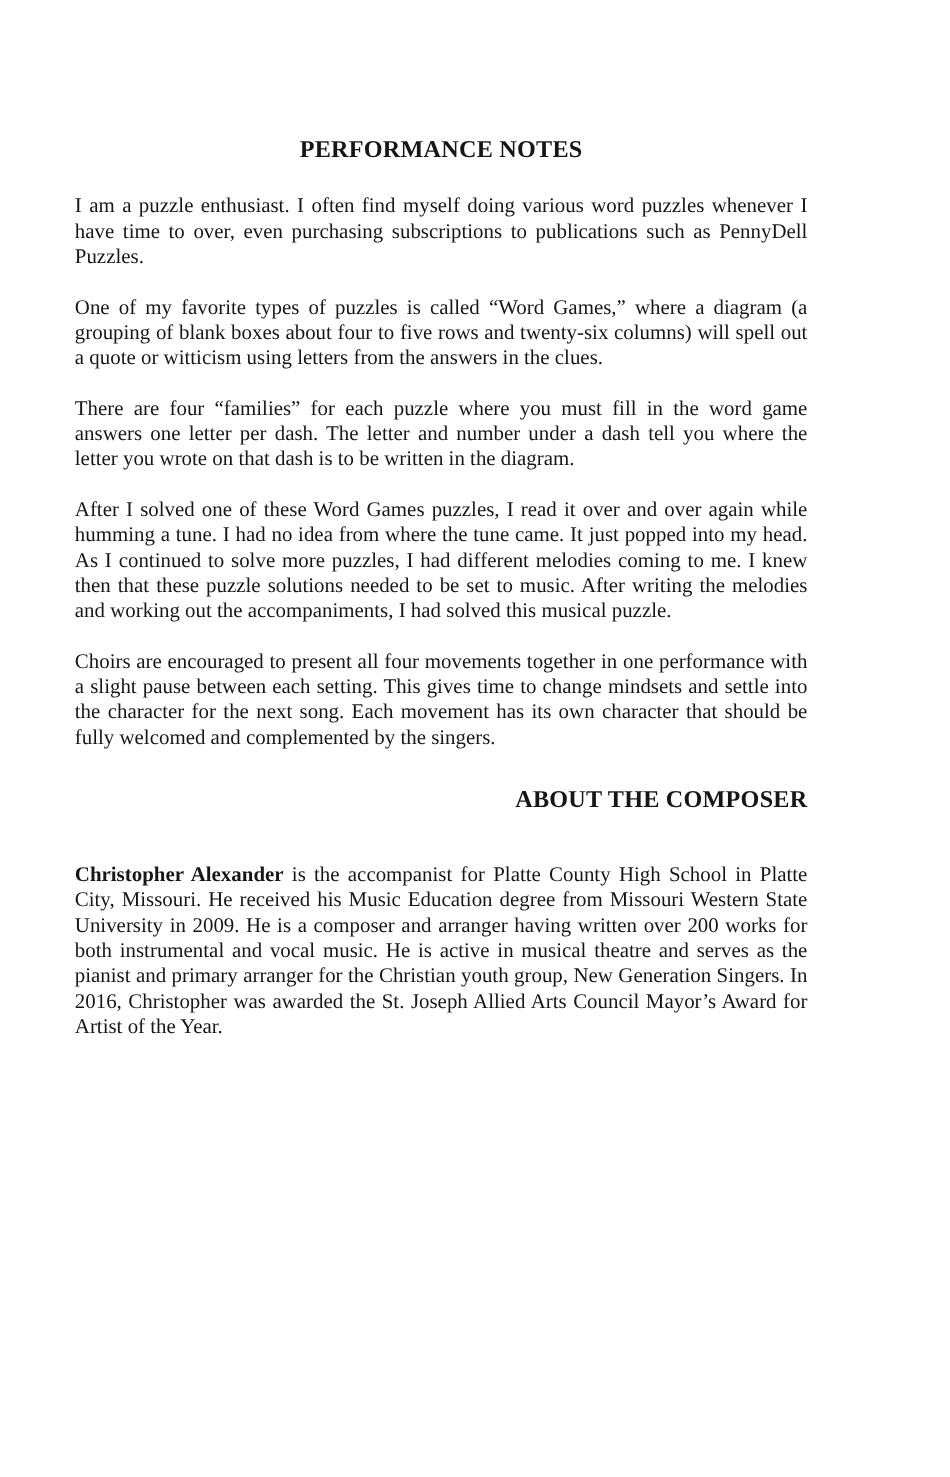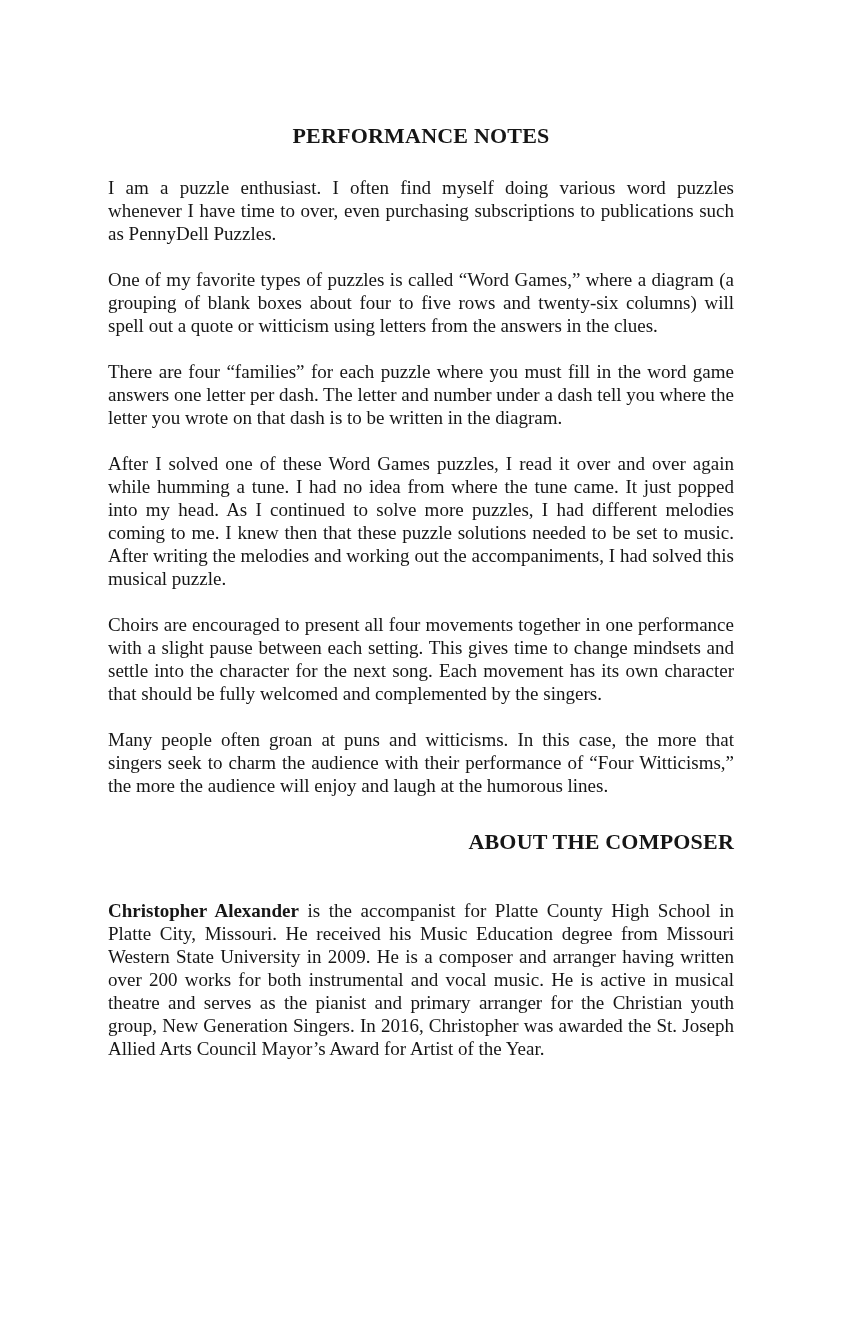--- a/index.html
+++ b/index.html
@@ -11,21 +11,21 @@
     width: 864px;
     height: 1343px;
     overflow: hidden;
     font-family: "Liberation Serif", serif;
     color: #161616;
   }
   .page {
     box-sizing: border-box;
     width: 864px;
     height: 1343px;
-    padding: 122px 130px 0 108px;
+    padding: 122px 130px 0 68px;
     background: #ffffff;
   }
   .section-title {
     font-size: 22px;
     line-height: 27px;
     font-weight: bold;
     text-align: center;
     margin: 0 0 27px 0;
     letter-spacing: 0.2px;
   }
@@ -53,21 +53,20 @@
 <div class="page">
 
   <h1 class="section-title">PERFORMANCE NOTES</h1>
 
   <div class="body-copy">
     <p>I am a puzzle enthusiast. I often find myself doing various word puzzles whenever I have time to over, even purchasing subscriptions to publications such as PennyDell Puzzles.</p>
     <p>One of my favorite types of puzzles is called “Word Games,” where a diagram (a grouping of blank boxes about four to five rows and twenty-six columns) will spell out a quote or witticism using letters from the answers in the clues.</p>
     <p>There are four “families” for each puzzle where you must fill in the word game answers one letter per dash. The letter and number under a dash tell you where the letter you wrote on that dash is to be written in the diagram.</p>
     <p>After I solved one of these Word Games puzzles, I read it over and over again while humming a tune. I had no idea from where the tune came. It just popped into my head. As I continued to solve more puzzles, I had different melodies coming to me. I knew then that these puzzle solutions needed to be set to music. After writing the melodies and working out the accompaniments, I had solved this musical puzzle.</p>
     <p>Choirs are encouraged to present all four movements together in one performance with a slight pause between each setting. This gives time to change mindsets and settle into the character for the next song. Each movement has its own character that should be fully welcomed and complemented by the singers.</p>
-    <p>Many people often groan at puns and witticisms. In this case, the more that singers seek to charm the audience with their performance of “Four Witticisms,” the more the audience will enjoy and laugh at the humorous lines.</p>
   </div>
 
   <h1 class="section-title second">ABOUT THE COMPOSER</h1>
 
   <div class="body-copy">
     <p><span class="composer-name">Christopher Alexander</span><span> is the accompanist for Platte County High School in Platte City, Missouri. He received his Music Education degree from Missouri Western State University in 2009. He is a composer and arranger having written over 200 works for both instrumental and vocal music. He is active in musical theatre and serves as the pianist and primary arranger for the Christian youth group, New Generation Singers. In 2016, Christopher was awarded the St. Joseph Allied Arts Council Mayor’s Award for Artist of the Year.</span></p>
   </div>
 
 </div>
 

